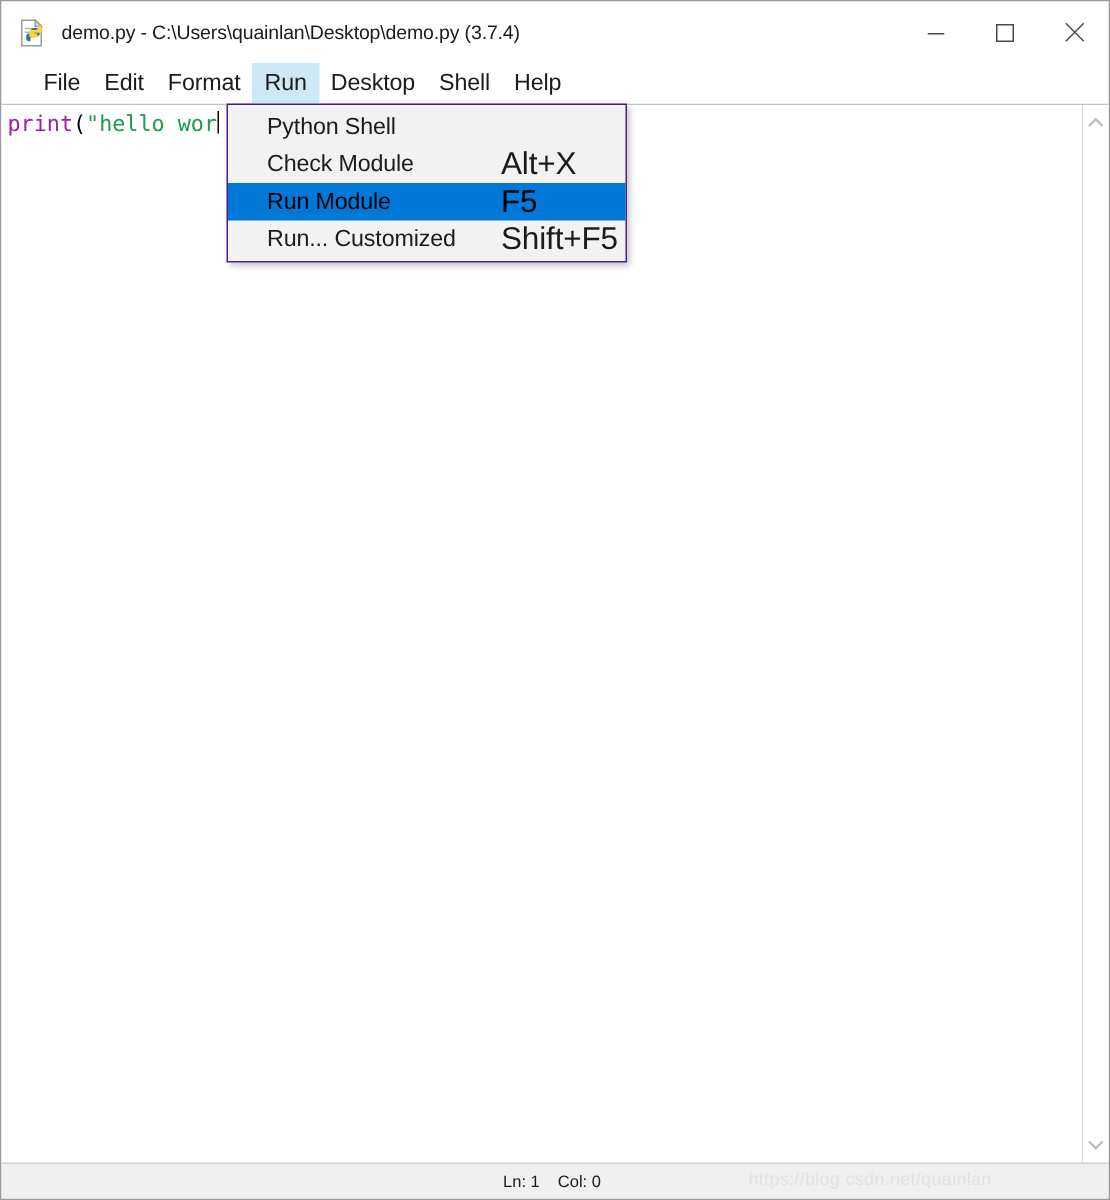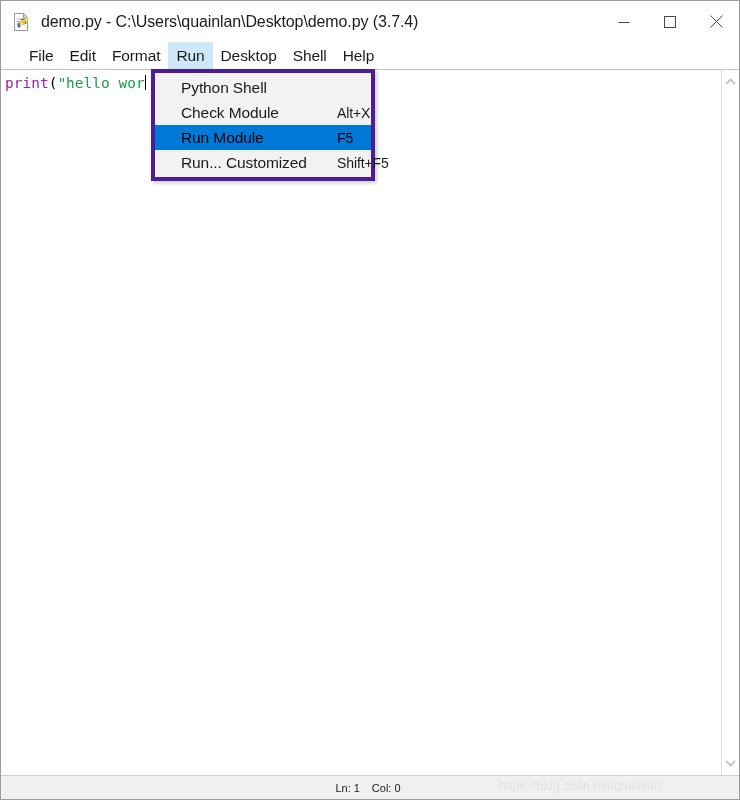--- a/index.html
+++ b/index.html
@@ -36,21 +36,21 @@
   #app-icon {
     width: 20px;
     height: 20px;
     margin-left: 11px;
     margin-right: 9px;
     position: relative;
     flex: 0 0 auto;
   }
 
   #window-title {
-    font-size: 16px;
+    font-size: 13px;
     color: #1b1b1b;
     white-space: nowrap;
     letter-spacing: -0.1px;
     font-family: "Liberation Sans", sans-serif;
   }
 
   #window-controls {
     position: absolute;
     right: 0;
     top: 0;
@@ -185,23 +185,23 @@
     white-space: nowrap;
     letter-spacing: 0.2px;
     user-select: none;
   }
 
   
   #run-dropdown {
     position: absolute;
     left: 150px;
     top: 68px;
-    width: 224px;
+    width: 267px;
     background: #f2f2f2;
-    border: 4px solid #4c1d95;
+    border: 1px solid #4c1d95;
     box-shadow: 2px 2px 4px rgba(0,0,0,0.22);
     z-index: 50;
     padding: 2px 0;
   }
 
   .dd-item {
     height: 25px;
     display: flex;
     align-items: center;
     padding: 0 6px 0 26px;
@@ -212,21 +212,21 @@
     letter-spacing: -0.1px;
   }
   .dd-item.selected {
     background: #0078d7;
     color: #000000;
   }
   .dd-label { flex: 0 0 auto; }
   .dd-accel {
     position: absolute;
     left: 182px;
-    font-size: 14px;
+    font-size: 21px;
     letter-spacing: -0.1px;
   }
   .dd-item { position: relative; }
 </style>
 </head>
 <body>
 
 <div id="app-window">
 
   <div id="title-bar">

